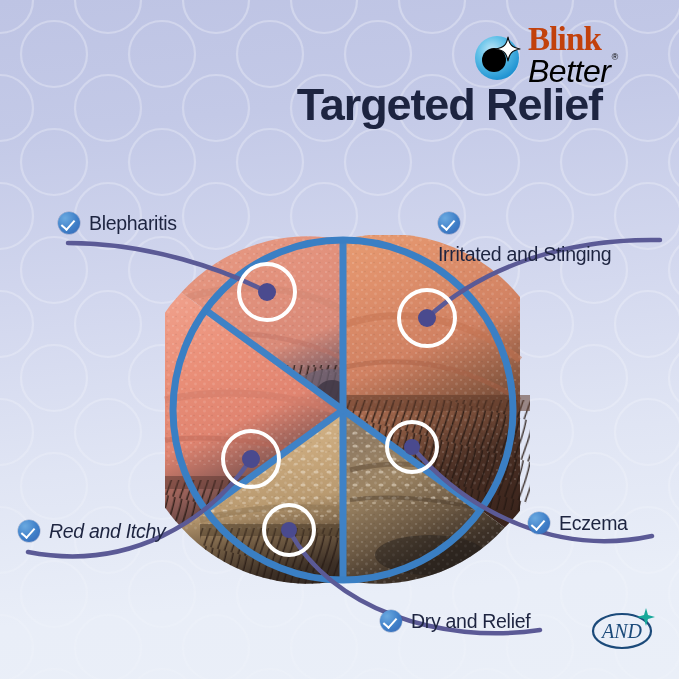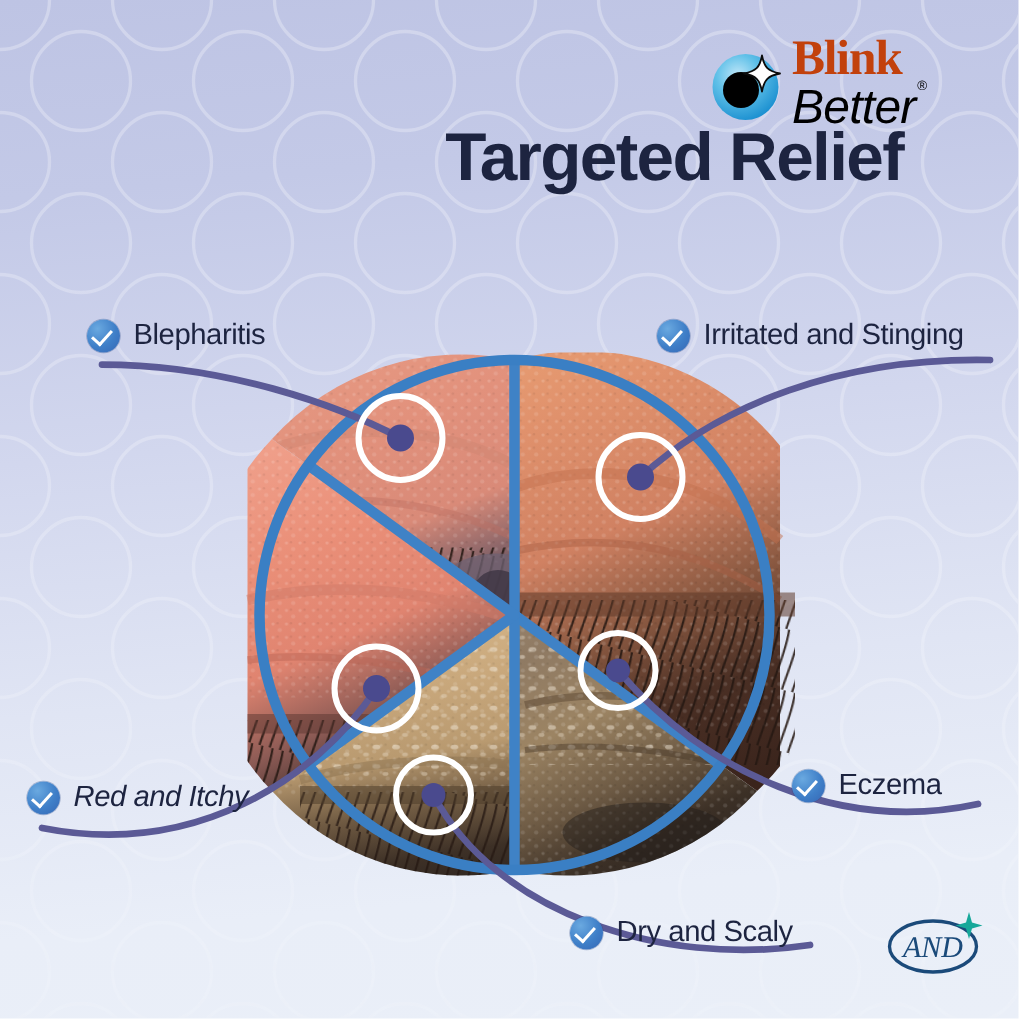--- a/index.html
+++ b/index.html
@@ -46,40 +46,40 @@
     font-size:45px;font-weight:bold;line-height:1.19;
     letter-spacing:-1.1px;
   }
   #headline .ln{display:block;white-space:nowrap;text-align:right;}
 
   
   #pie-wrap{position:absolute;left:0;top:0;width:679px;height:679px;pointer-events:none;}
 
   
   .label{
-    position:absolute;display:flex;align-items:center;gap:9px;
+    position:absolute;display:flex;align-items:flex-start;gap:9px;
     white-space:nowrap;
   }
   .label .txt{
     color:#1d2440;font-size:19.5px;letter-spacing:-.3px;
   }
   .check{
     width:22px;height:22px;flex:0 0 22px;border-radius:50%;
     background:radial-gradient(circle at 32% 28%,#6aa9e0 0%,#3f7fc8 55%,#3566b4 100%);
     position:relative;
     box-shadow:0 0 0 .5px rgba(40,70,130,.35);
   }
   .check::after{
     content:"";position:absolute;left:6px;top:4.5px;
     width:6px;height:11px;border:solid #fff;border-width:0 2.6px 2.6px 0;
     transform:rotate(42deg);
   }
 
   #label-blepharitis{left:58px;top:212px;}
-  #label-irritated{left:438px;top:212px;}
+  #label-irritated{left:438px;top:212px;flex-direction:column;}
   #label-red{left:18px;top:520px;font-style:italic;}
   #label-eczema{left:528px;top:512px;}
   #label-dry{left:380px;top:610px;}
 
   
   #and-logo{position:absolute;left:588px;top:602px;width:72px;height:52px;}
 </style>
 </head>
 <body>
 
@@ -303,20 +303,20 @@
   <span class="txt">Red and Itchy</span>
 </div>
 
 <div class="label" id="label-eczema">
   <span class="check"></span>
   <span class="txt">Eczema</span>
 </div>
 
 <div class="label" id="label-dry">
   <span class="check"></span>
-  <span class="txt">Dry and Scaly</span>
+  <span class="txt">Dry and Relief</span>
 </div>
 
 <svg id="and-logo" viewBox="0 0 72 52">
   <ellipse cx="34" cy="29" rx="29" ry="17" fill="none" stroke="#1b4a7a" stroke-width="2.2"></ellipse>
   <text x="34" y="36" text-anchor="middle" font-family="'Liberation Serif', serif" font-size="20" font-style="italic" fill="#1b4a7a">AND</text>
   <path d="M58,6 L60,13 L67,15 L60,17 L58,24 L56,17 L49,15 L56,13 Z" fill="#17a89a"></path>
 </svg>
 
 </body></html>

